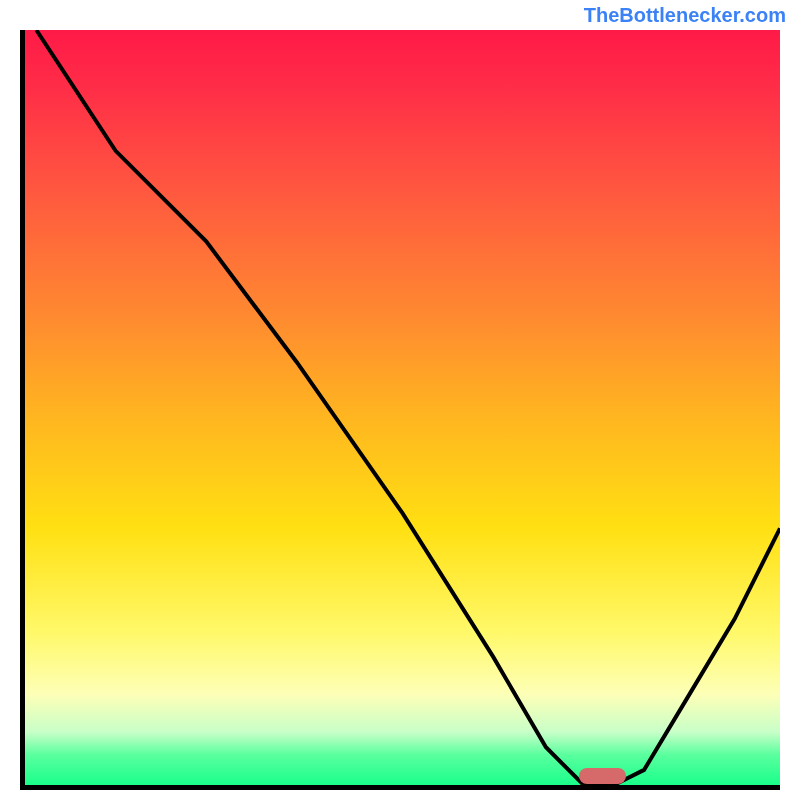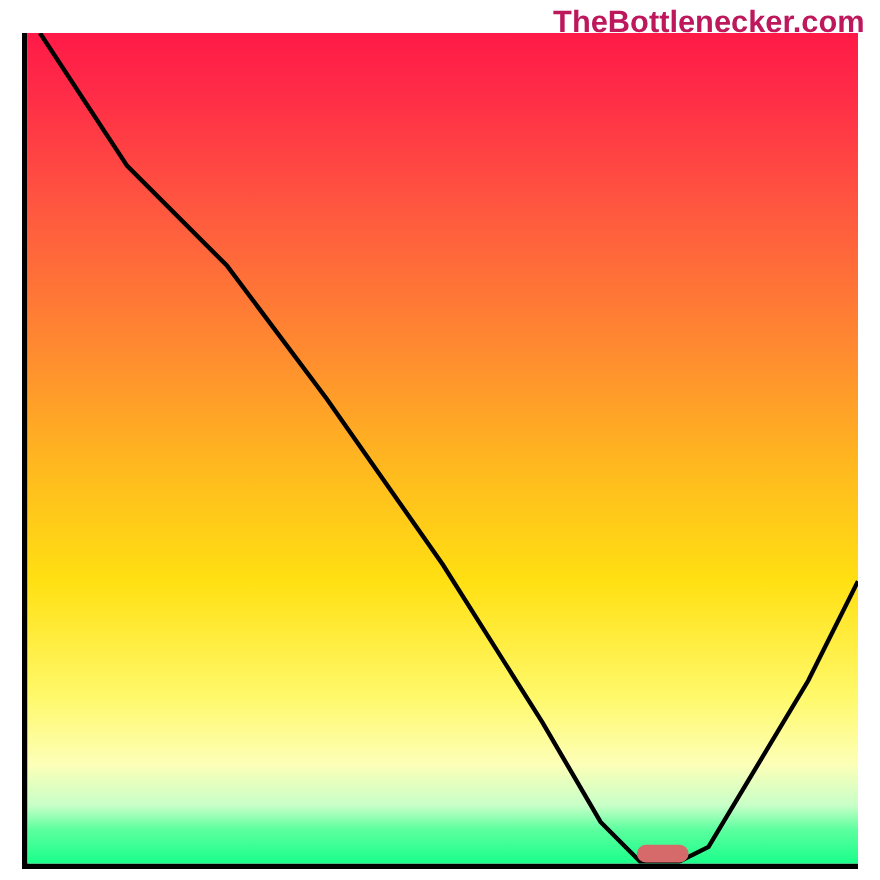--- a/index.html
+++ b/index.html
@@ -8,22 +8,22 @@
     height: 800px;
     background: #ffffff;
     position: relative;
     overflow: hidden;
     font-family: Arial, Helvetica, sans-serif;
   }
   .watermark {
     position: absolute;
     top: 4px;
     right: 14px;
-    color: #be185d;
-    font-size: 28px;
+    color: #3b82f6;
+    font-size: 20px;
     font-weight: 600;
     z-index: 10;
   }
   .plot-area {
     position: absolute;
     left: 20px;
     top: 30px;
     width: 760px;
     height: 760px;
     border-left: 5px solid #000;

